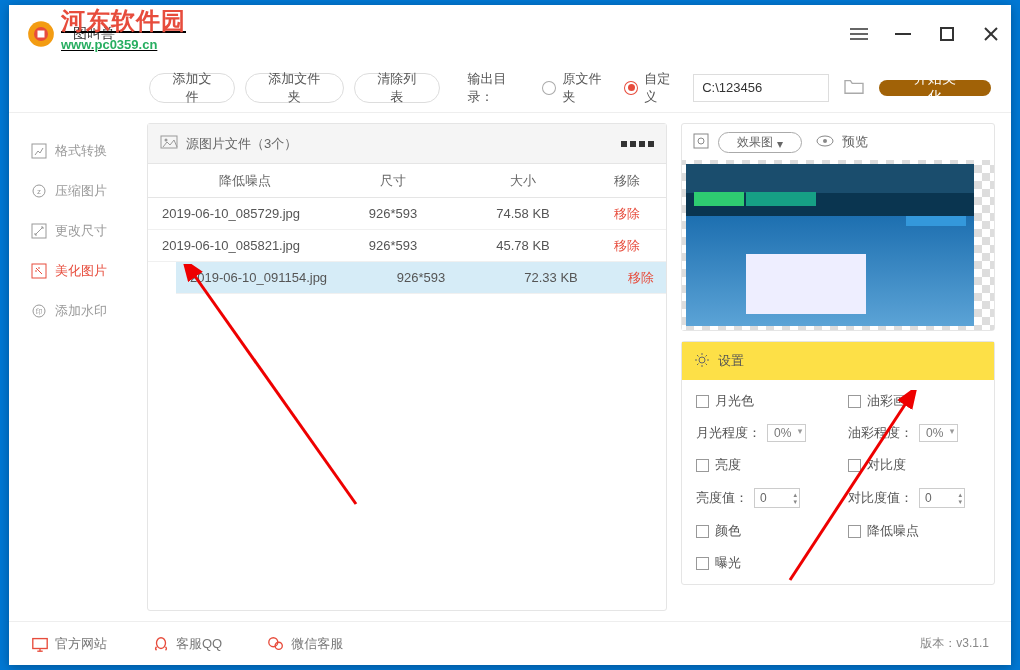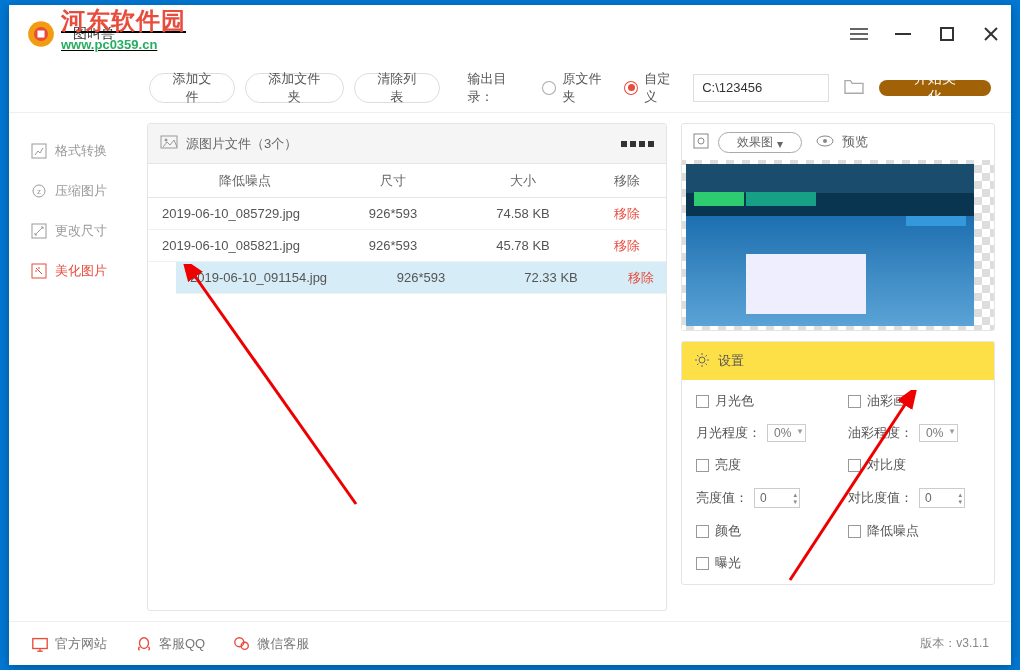--- a/index.html
+++ b/index.html
@@ -53,21 +53,21 @@
     .settings-box { border: 1px solid #e5e5e5; border-radius: 3px; position: relative; }
     .settings-head { height: 38px; background: #fde047; display: flex; align-items: center; padding: 0 12px; font-size: 13px; color: #555; gap: 8px; }
     .settings-body { padding: 12px 14px; display: grid; grid-template-columns: 1fr 1fr; row-gap: 14px; column-gap: 20px; font-size: 13px; color: #555; }
     .setting-line { display: flex; align-items: center; gap: 6px; }
     .chk { width: 13px; height: 13px; border: 1px solid #999; display: inline-block; flex-shrink: 0; }
     .mini-select { border: 1px solid #ccc; padding: 1px 14px 1px 6px; font-size: 12px; color: #777; position: relative; min-width: 38px; display: inline-block; }
     .mini-select::after { content: '▾'; position: absolute; right: 3px; color: #999; font-size: 9px; }
     .spin { border: 1px solid #ccc; width: 46px; height: 20px; display: inline-flex; align-items: center; padding-left: 5px; font-size: 12px; color: #666; position: relative; }
     .spin::after { content: '▴\A▾'; white-space: pre; position: absolute; right: 2px; font-size: 7px; line-height: 7px; color: #888; }
     .arrow-red2 { position: absolute; left: 98px; top: 48px; width: 140px; height: 200px; pointer-events: none; }
-    .footer { height: 44px; border-top: 1px solid #eee; display: flex; align-items: center; padding: 0 22px; font-size: 13px; color: #777; gap: 28px; }
+    .footer { height: 44px; border-top: 1px solid #eee; display: flex; align-items: center; padding: 0 22px; font-size: 13px; color: #777; gap: 45px; }
     .footer-item { display: flex; align-items: center; gap: 6px; cursor: pointer; }
     .footer-version { margin-left: auto; color: #888; font-size: 12px; }
     .ficon { width: 18px; height: 18px; }
     .red-fill { color: #e74c3c; }
   </style>
 </head>
 <body>
 
 <div class="window">
   <div class="titlebar">
@@ -158,20 +158,29 @@
           <span>更改尺寸</span>
         </div>
       <div class="sidebar-item active">
           <span class="sidebar-icon">
             <svg width="16" height="16">
               <rect x="1" y="1" width="14" height="14" fill="none" stroke="currentColor"></rect>
               <path d="M5 5 l6 6 M8 4 v2 M4 8 h2" stroke="currentColor"></path>
             </svg>
           </span>
           <span>美化图片</span>
+        </div>
+      <div class="sidebar-item">
+          <span class="sidebar-icon">
+            <svg width="16" height="16">
+              <circle cx="8" cy="8" r="6" fill="none" stroke="currentColor"></circle>
+              <text x="8" y="11" font-size="7" text-anchor="middle" fill="currentColor">印</text>
+            </svg>
+          </span>
+          <span>添加水印</span>
         </div>
     </div>
 
     <div class="main-area">
       <div class="left-panel">
         <div class="panel-head">
           <span class="panel-head-icon"><svg width="18" height="14">
                 <rect x="1" y="1" width="16" height="12" fill="none" stroke="#999"></rect>
                 <circle cx="6" cy="5" r="1.5" fill="#999"></circle>
                 <path d="M3 12 l4-5 l3 3 l4-5 l3 7" fill="none" stroke="#999"></path>

